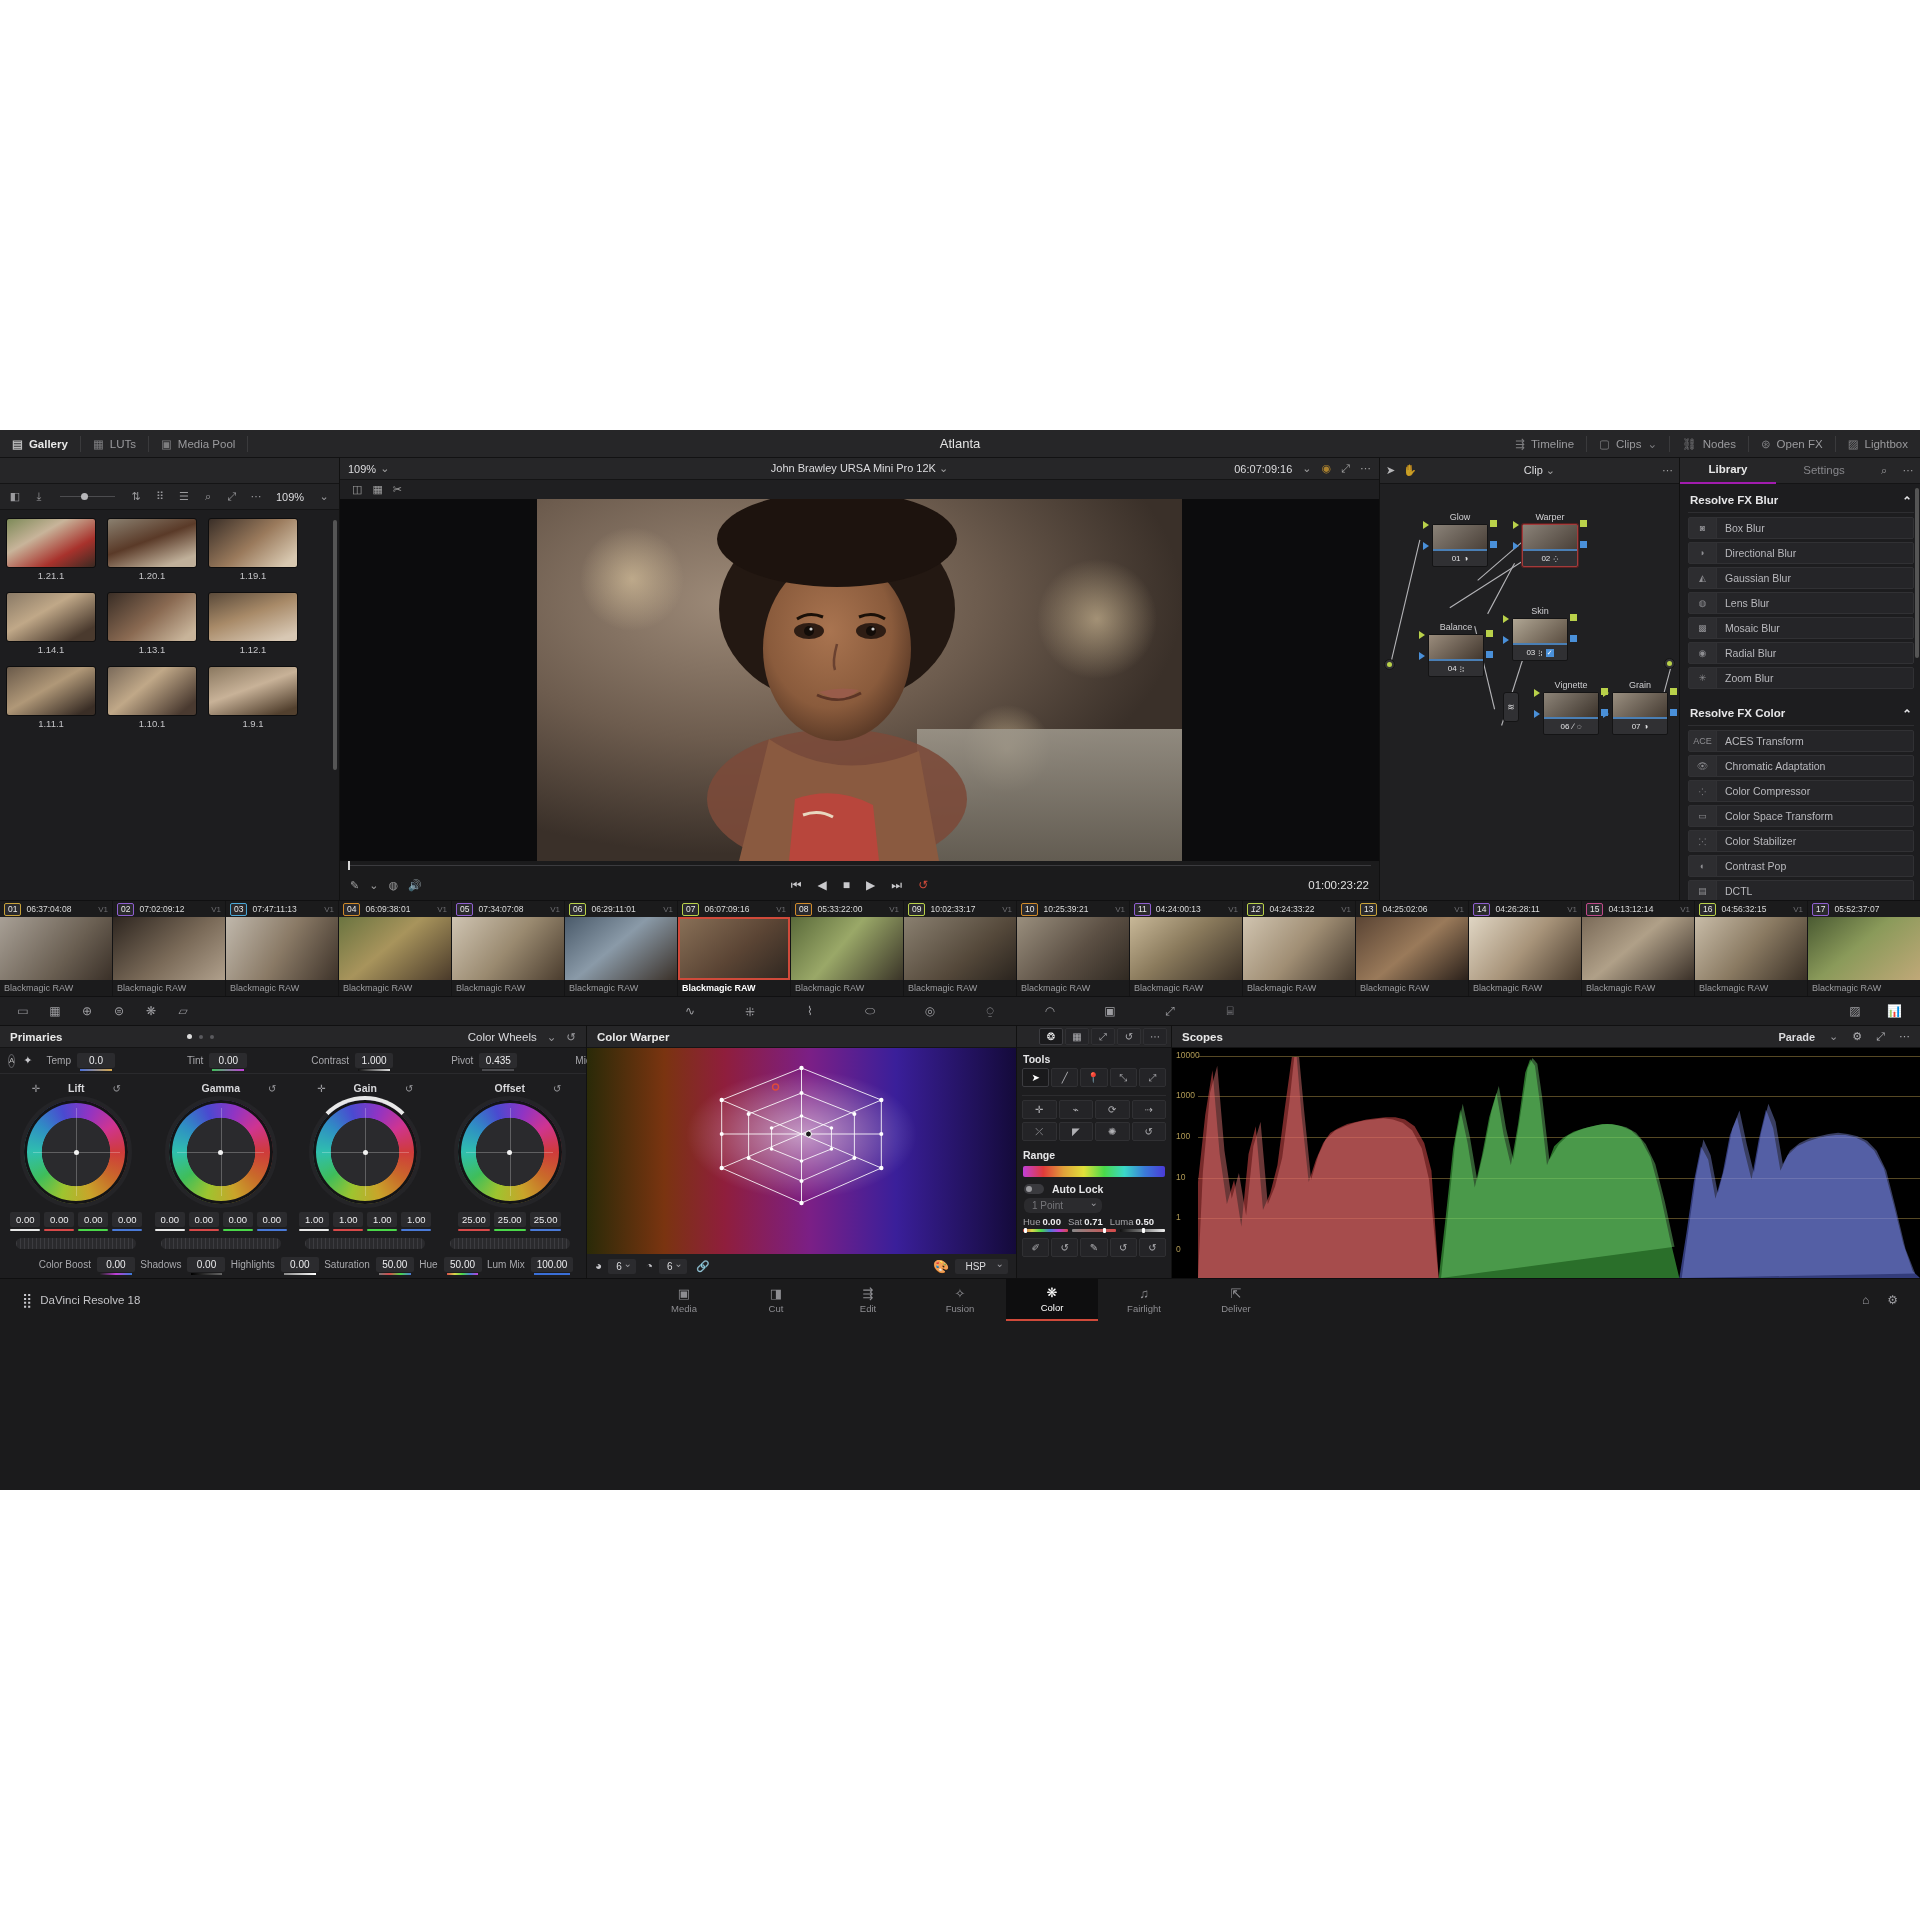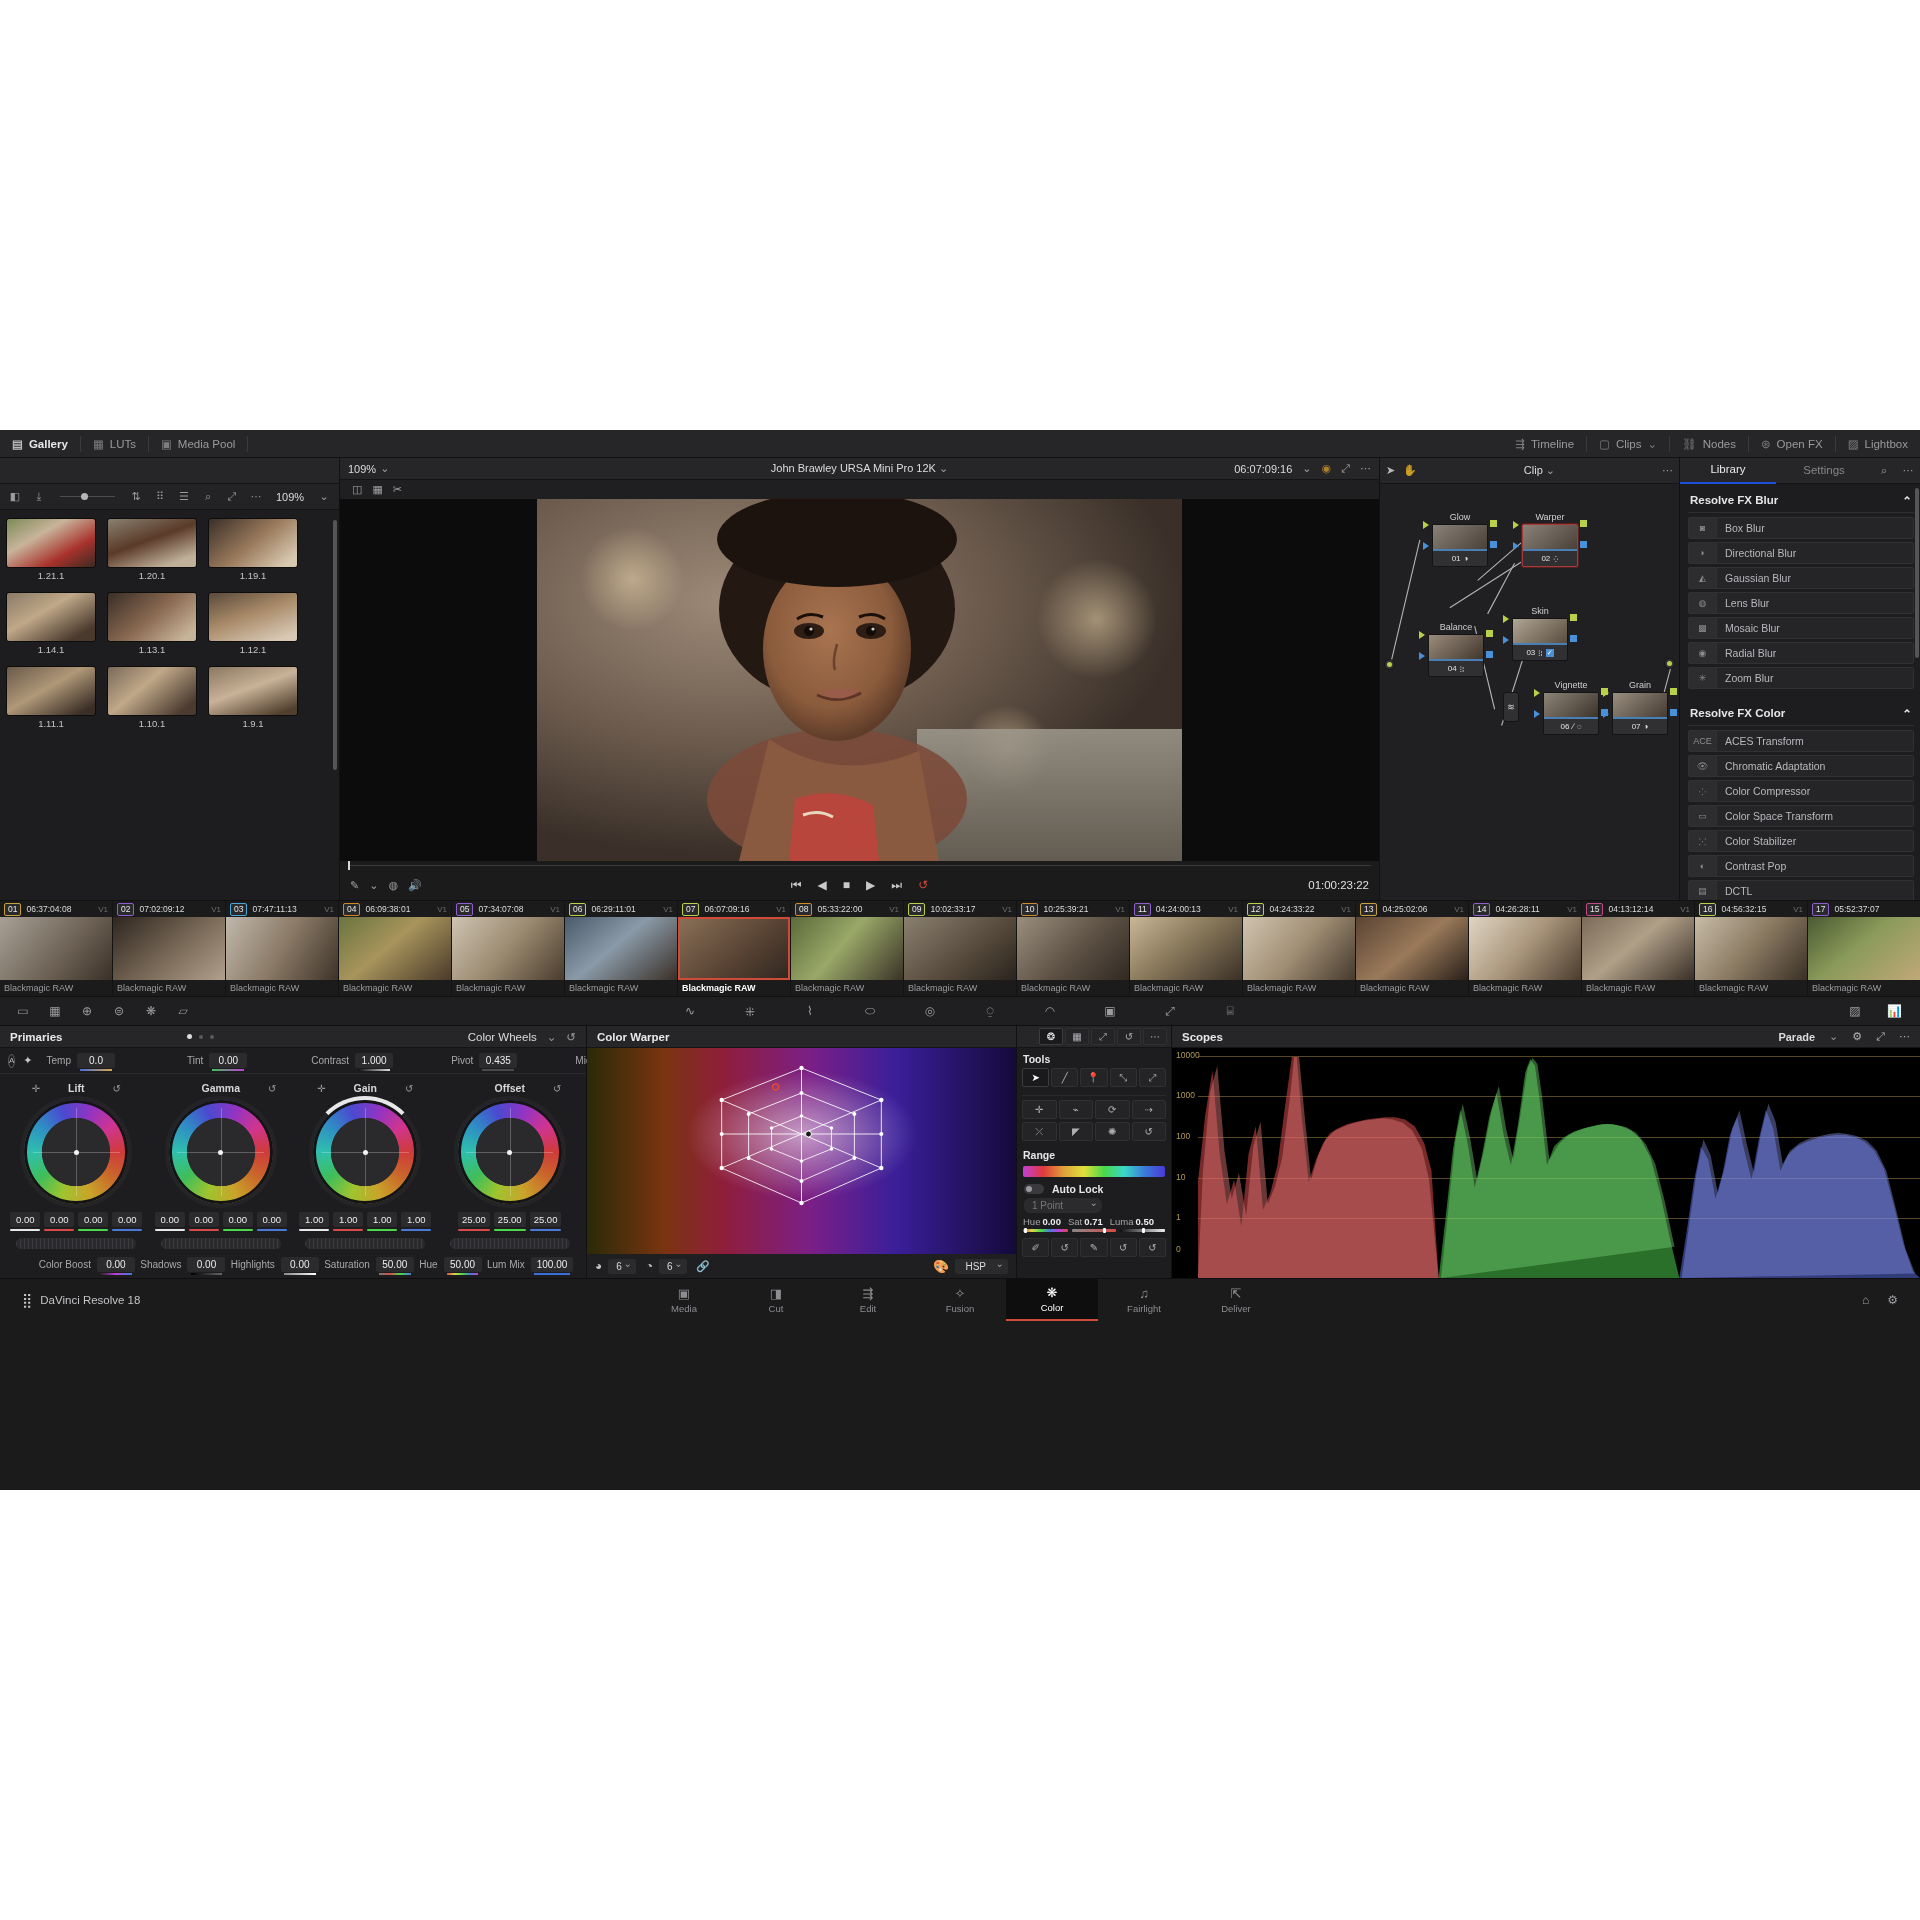--- a/index.html
+++ b/index.html
@@ -67,21 +67,21 @@
   .port.outA { right:-9px; top:8px; width:7px;height:7px;background:#b9d14a; }
   .port.outB { right:-9px; top:29px; width:7px;height:7px;background:#4a90d9; }
   .endpt { position:absolute; width:11px;height:11px;border-radius:50%;background:#323235;border:1px solid #141415; display:flex;align-items:center;justify-content:center;}
   .endpt i { width:5px;height:5px;border-radius:50%;background:#b9d14a;display:block;}
   svg.wires { position:absolute; left:0; top:0; width:100%; height:100%; pointer-events:none; }
 
   
   #fxpanel { width:240px; background:#1d1d1f; display:flex; flex-direction:column; }
   #fx-head { height:26px; background:#262628; display:flex; align-items:center; border-bottom:1px solid #141415; }
   .fx-tab { flex:1; text-align:center; font-size:11.5px; color:#86868a; line-height:25px; }
-  .fx-tab.active { color:#e8e8e8; font-weight:normal; border-bottom:2px solid #1d4ed8; }
+  .fx-tab.active { color:#e8e8e8; font-weight:bold; border-bottom:2px solid #a21caf; }
   .fx-icn { width:24px; text-align:center; color:#9a9a9d; }
   #fx-list { flex:1; overflow:hidden; padding:4px 6px 0 8px; position:relative; }
   .fx-group { font-size:11.5px; font-weight:bold; color:#e6e6e8; padding:6px 2px 4px 2px; display:flex; justify-content:space-between; border-bottom:1px solid #2e2e31; margin-bottom:4px; }
   .fx-item { height:22px; margin-bottom:3px; display:flex; align-items:center; background:#252528; border:1px solid #313134; border-radius:2px; }
   .fx-item .thumb { width:28px; height:100%; background:#2d2d30; border-right:1px solid #313134; display:flex; align-items:center; justify-content:center; font-size:9px; color:#8e8e92; }
   .fx-item .nm { padding-left:8px; font-size:10.5px; color:#b9b9bd; }
   #fx-scroll { position:absolute; right:1px; top:4px; width:4px; height:170px; background:#555; border-radius:2px; }
 
   
   #tlstrip { height:96px; background:#1b1b1c; display:flex; overflow:hidden; border-top:1px solid #101011; }
@@ -198,20 +198,21 @@
         <span>LUTs</span>
       </div>
       <div class="tb-sep"></div>
       <div class="tb-item">
         <span class="ico">▣</span>
         <span>Media Pool</span>
       </div>
       <div class="tb-sep"></div>
     </div>
 
+    <div class="title">Atlanta</div>
 
     <div class="tb-group" style="margin-left:auto;">
       <div class="tb-item">
         <span class="ico">⇶</span>
         <span>Timeline</span>
       </div>
       <div class="tb-sep"></div>
       <div class="tb-item">
         <span class="ico">▢</span>
         <span>Clips</span>

